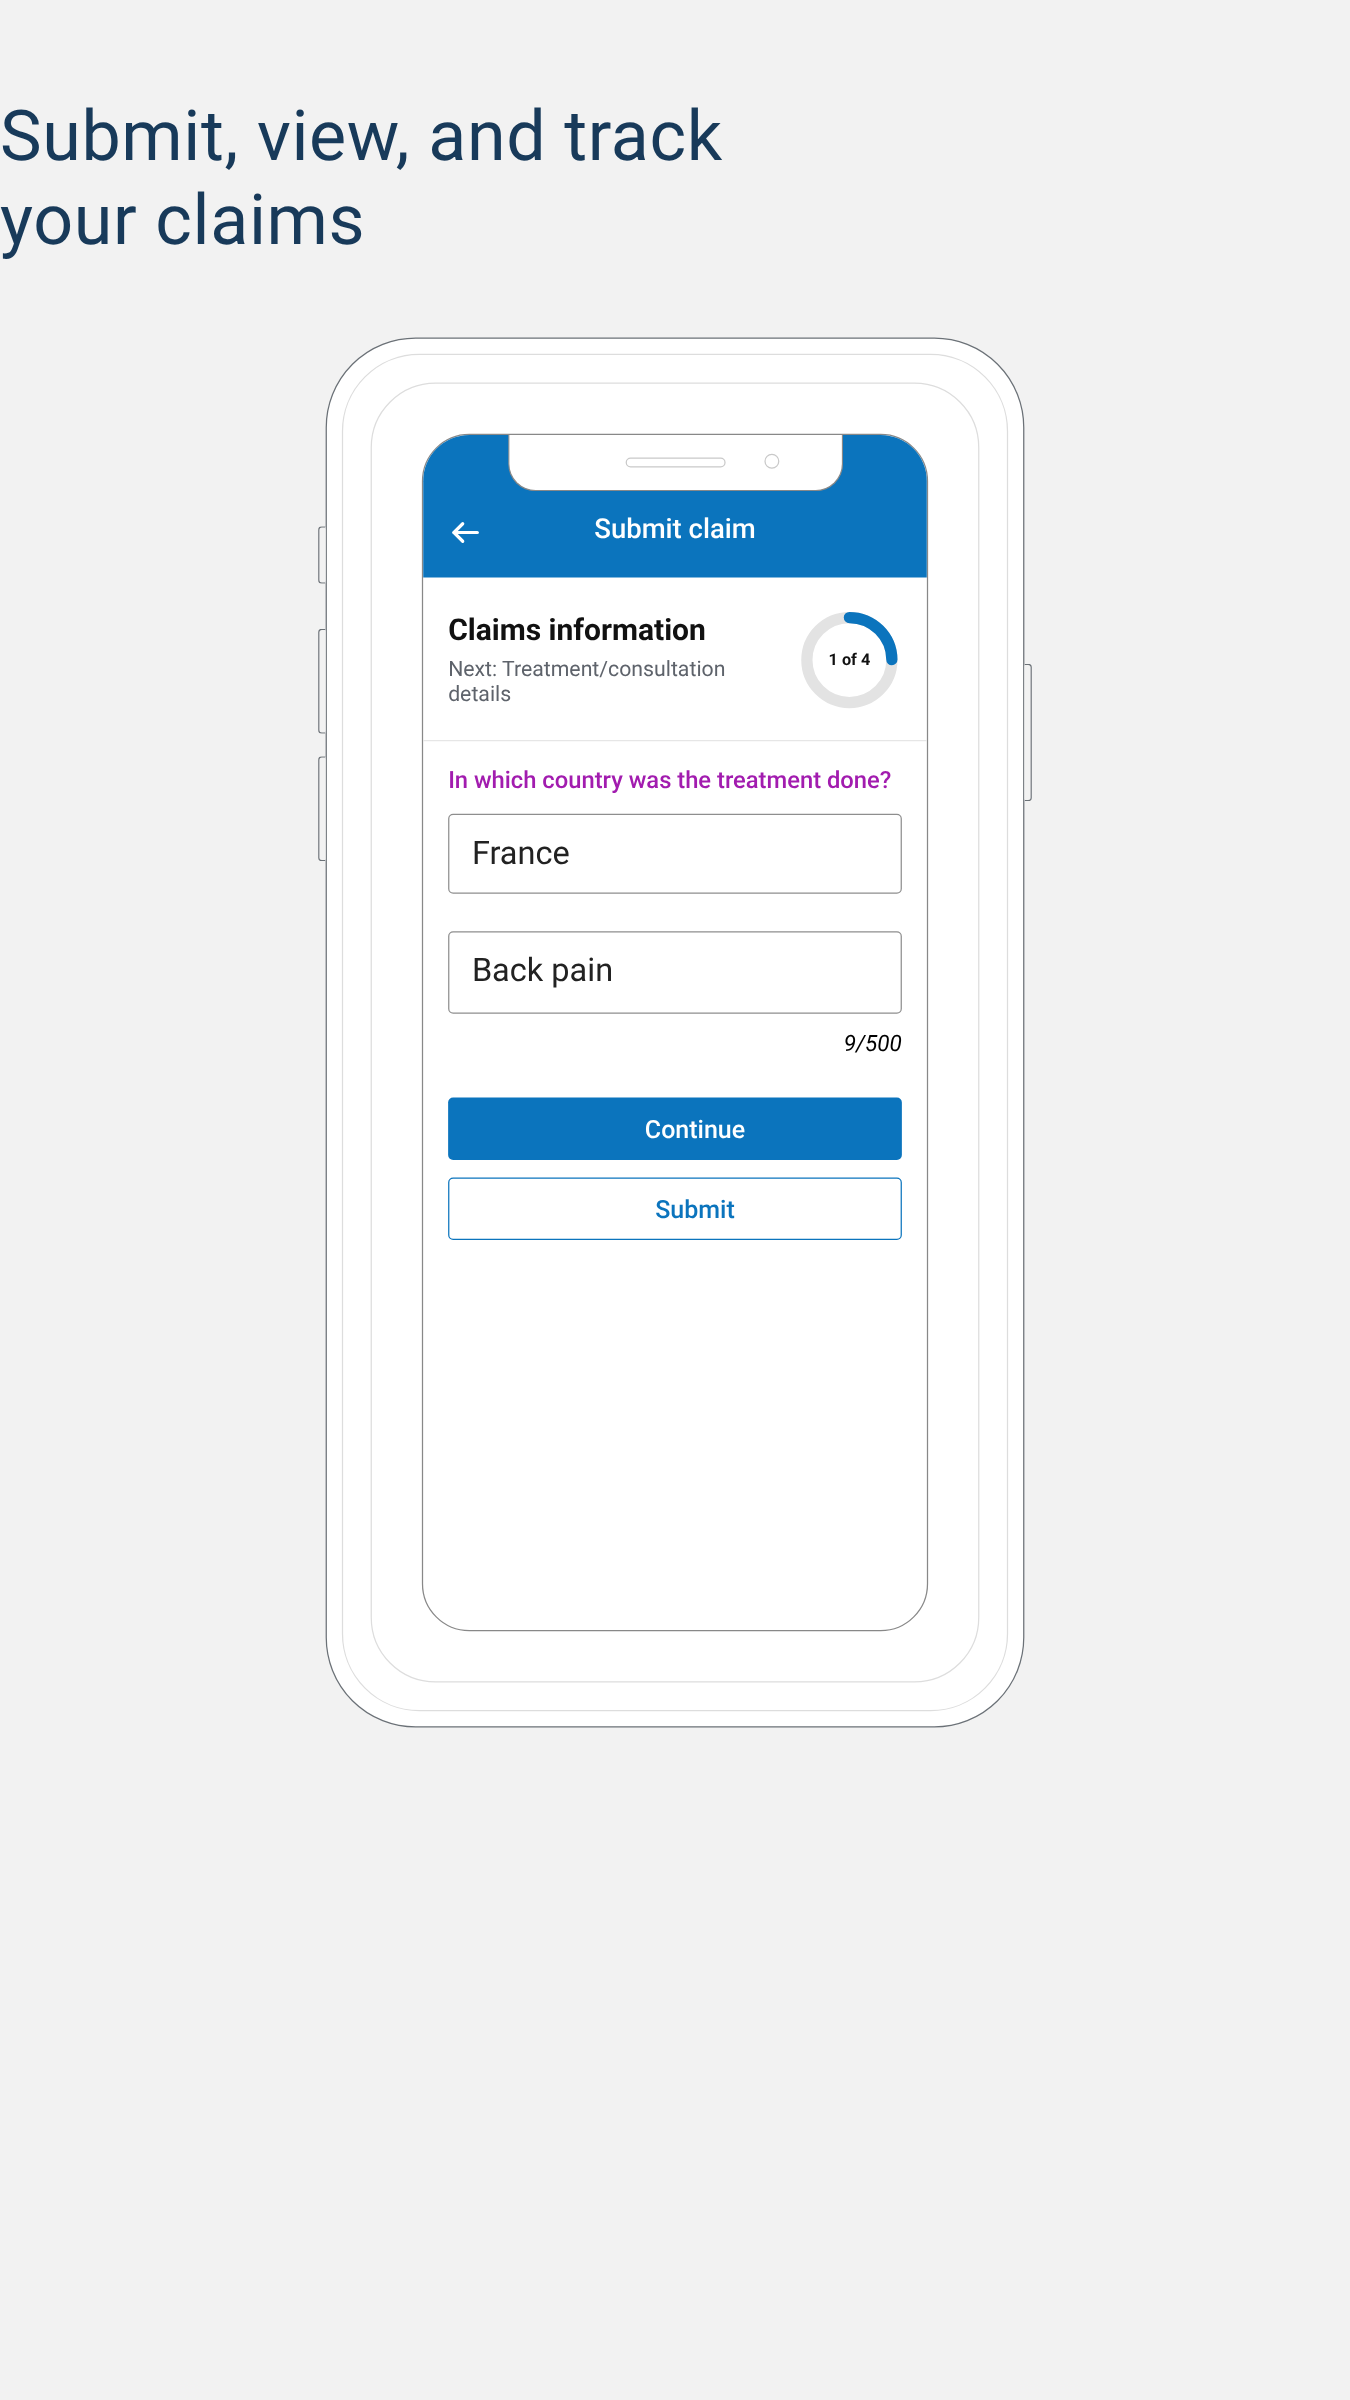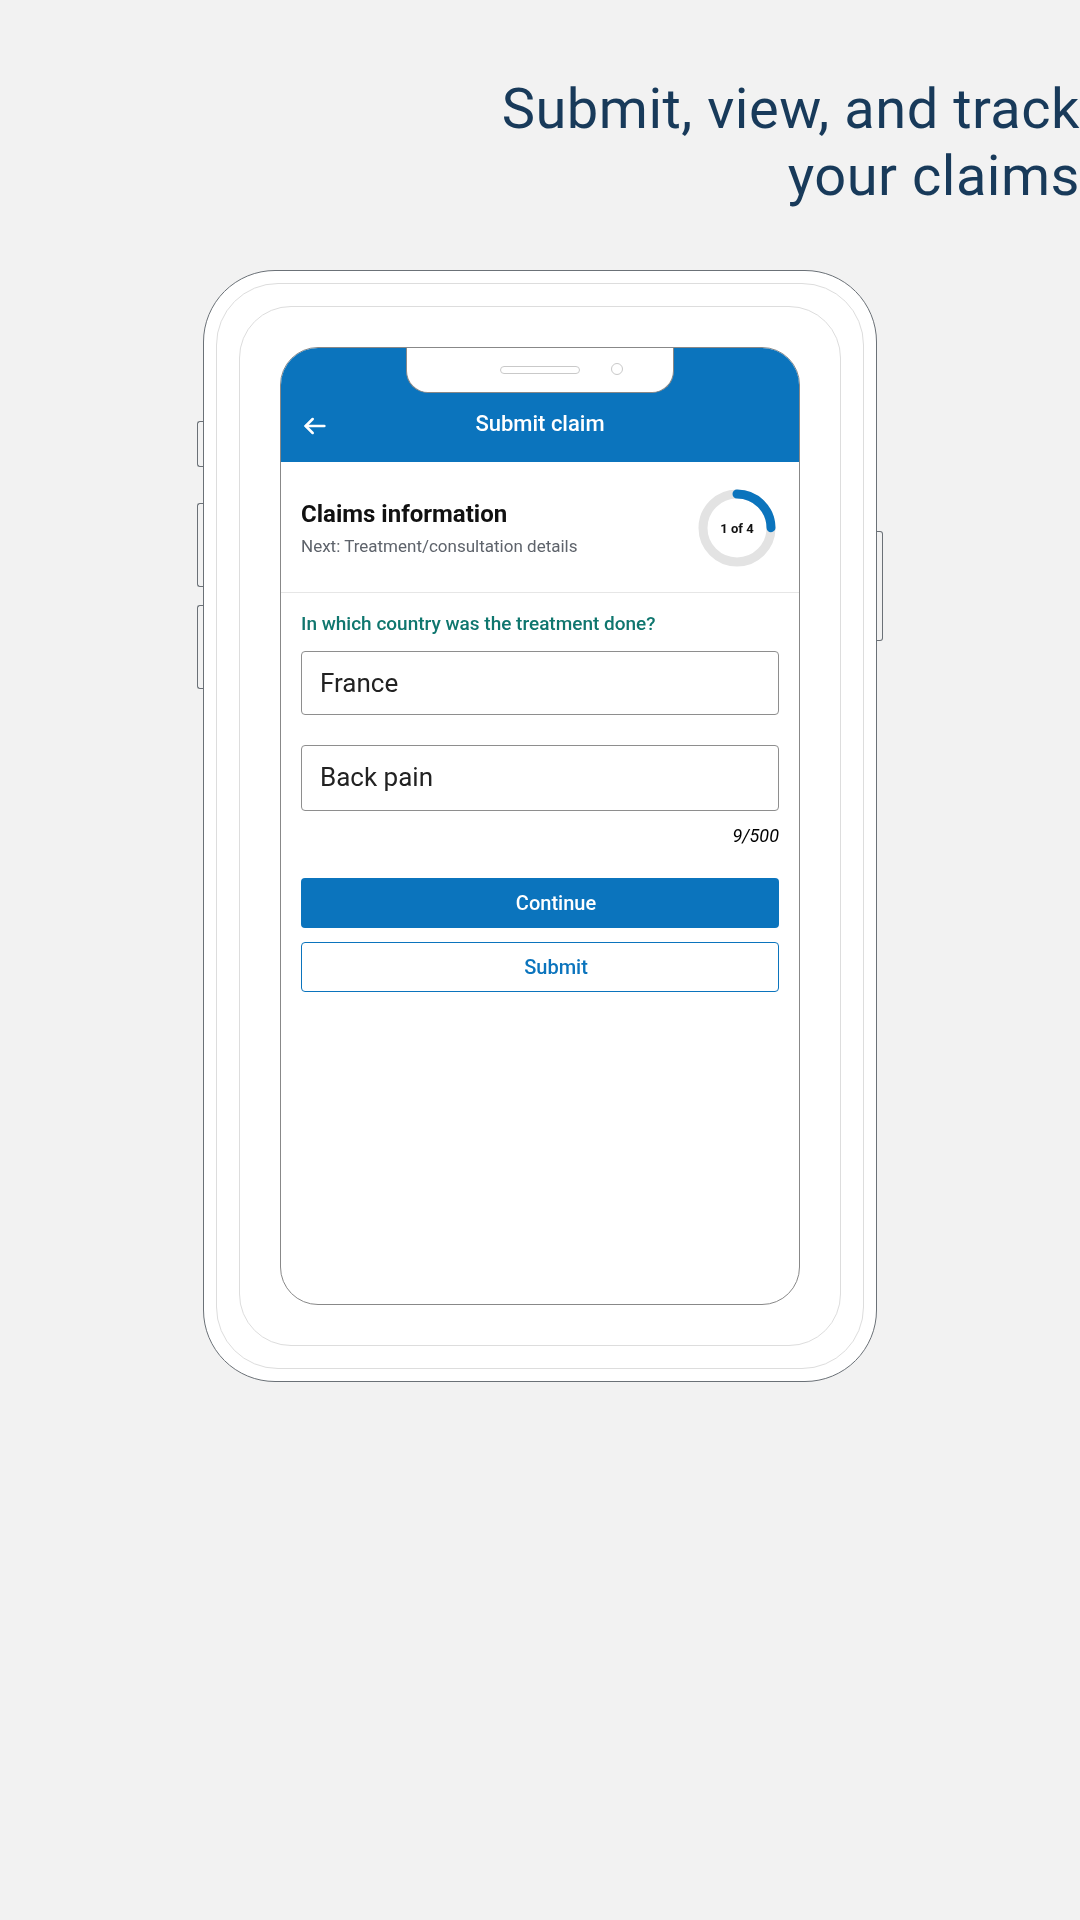--- a/index.html
+++ b/index.html
@@ -4,36 +4,36 @@
 <style>
   * { box-sizing: border-box; margin: 0; padding: 0; }
   html, body { width: 1080px; height: 1920px; }
   body {
     background: #f2f2f2;
     font-family: -apple-system, BlinkMacSystemFont, "Segoe UI", Roboto, Helvetica, Arial, sans-serif;
     position: relative;
     overflow: hidden;
   }
   .hero-title {
-    text-align: right;
+    text-align: left;
     color: #183a5a;
     font-size: 56px;
     font-weight: 400;
     line-height: 1.2;
     padding-top: 76px;
     letter-spacing: 0.5px;
   }
 
   
   .phone-wrap {
     position: absolute;
     left: 50%;
     top: 270px;
     transform: translateX(-50%);
-    width: 674px;
+    width: 559px;
     height: 1112px;
   }
   .phone-outer {
     position: absolute; inset: 0;
     border: 1.5px solid #6b7177;
     border-radius: 72px;
     background: #fff;
   }
   .phone-mid {
     position: absolute; inset: 12px;
@@ -150,21 +150,21 @@
   }
 
   
   .form {
     padding: 18px 20px 0 20px;
   }
   .q-label {
     font-size: 19px;
     line-height: 1.35;
     font-weight: 500;
-    color: #0f766e;
+    color: #a21caf;
     margin-bottom: 14px;
   }
   .field {
     width: 100%;
     border: 1px solid #8e8e8e;
     border-radius: 4px;
     padding: 16px 18px;
     font-size: 26px;
     color: #222;
     background: #fff;

